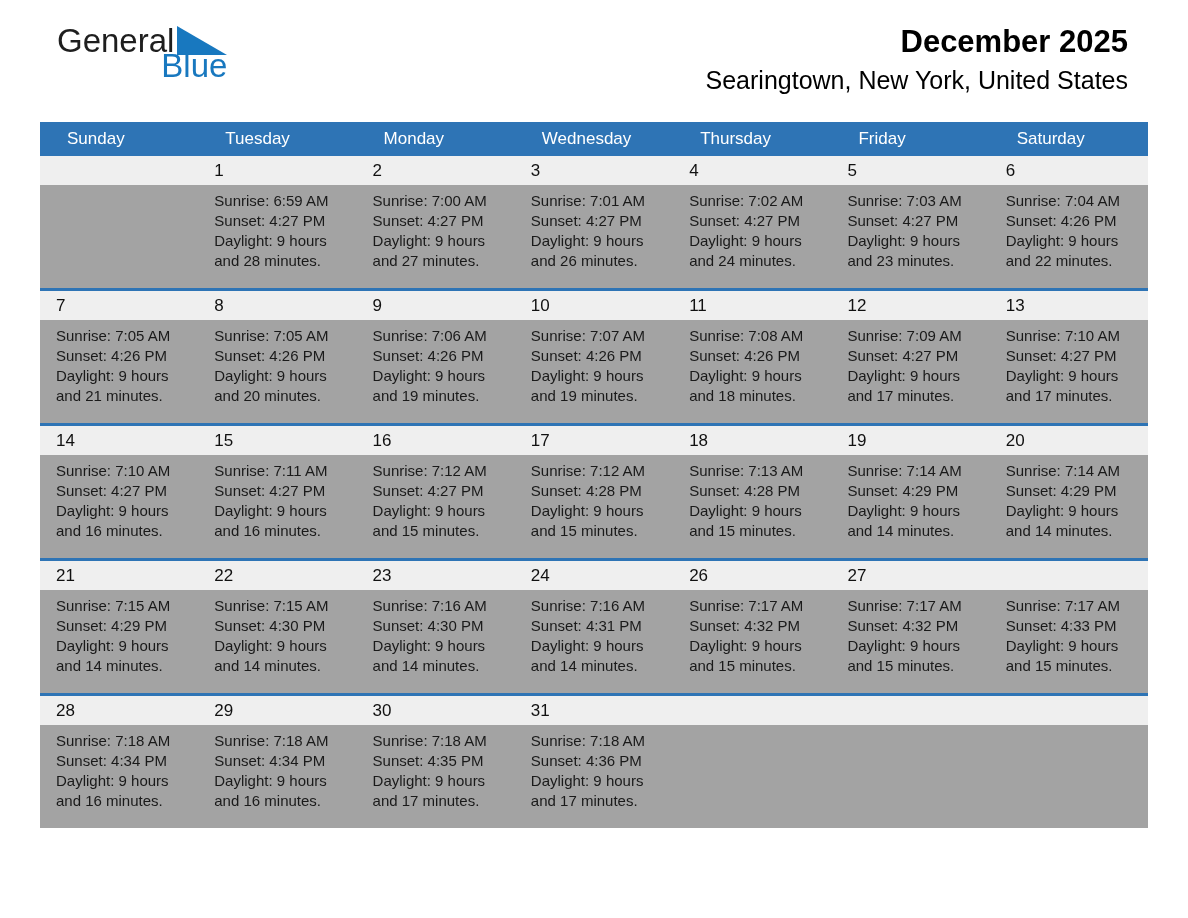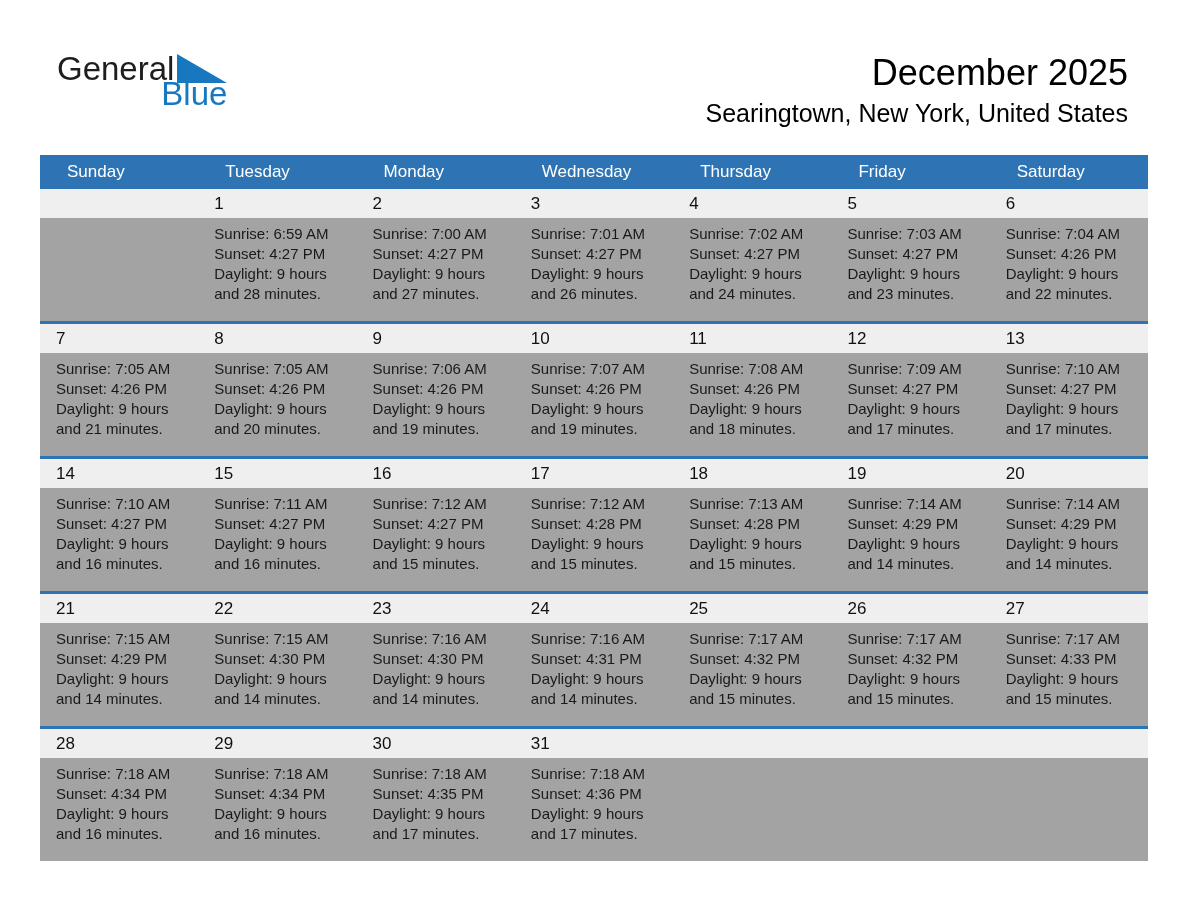--- a/index.html
+++ b/index.html
@@ -10,29 +10,29 @@
     --logo-black:#1E1E1E;
     --text-black:#1A1A1A;
   }
   *{margin:0;padding:0;box-sizing:border-box;}
   html,body{background:#ffffff;}
   body{font-family:"Liberation Sans",sans-serif;color:var(--text-black);}
   .page{width:1188px;height:918px;background:#ffffff;overflow:hidden;position:relative;}
 
   
   .topbar{display:flex;justify-content:space-between;align-items:flex-start;
-          padding:52px 60px 0 57px;gap:12px;}
+          padding:24px 60px 0 57px;gap:12px;}
   .logo{line-height:1;}
   .logo-row{display:flex;align-items:flex-end;}
   .logo-general{font-size:33px;color:var(--logo-black);letter-spacing:0px;}
   .logo-tri{display:inline-block;margin-left:3px;margin-bottom:2px;}
   .logo-tri svg{display:block;}
   .logo-blue{font-size:33px;color:var(--logo-blue);margin-left:36px;margin-top:-8px;text-align:right;}
   .titles{text-align:right;}
-  .title{font-size:36px;font-weight:400;color:#000;line-height:1.15;}
+  .title{font-size:31px;font-weight:700;color:#000;line-height:1.15;}
   .subtitle{font-size:25px;font-weight:400;color:#000;margin-top:6px;}
 
   
   .calendar{margin:27px 40px 0 40px;}
   .dow-row{display:grid;grid-template-columns:repeat(7,1fr);
            background:var(--header-blue);height:34px;}
   .dow-cell{color:#fff;font-size:17px;line-height:34px;padding-left:27px;
             overflow:hidden;white-space:nowrap;}
   .week{border-top:3px solid var(--separator-blue);}
   .week.first{border-top:none;}
@@ -237,21 +237,20 @@
               <div class="det-line daylight">and 14 minutes.</div>
             </div>
           </div>
         </div>
         <div class="week">
           <div class="nums">
             <div class="num-cell">21</div>
             <div class="num-cell">22</div>
             <div class="num-cell">23</div>
             <div class="num-cell">24</div>
-            <div class="num-cell">25</div>
             <div class="num-cell">26</div>
             <div class="num-cell">27</div>
           </div>
           <div class="dets">
             <div class="det-cell">
               <div class="det-line sunrise">Sunrise: 7:15 AM</div>
               <div class="det-line sunset">Sunset: 4:29 PM</div>
               <div class="det-line daylight">Daylight: 9 hours</div>
               <div class="det-line daylight">and 14 minutes.</div>
             </div>

